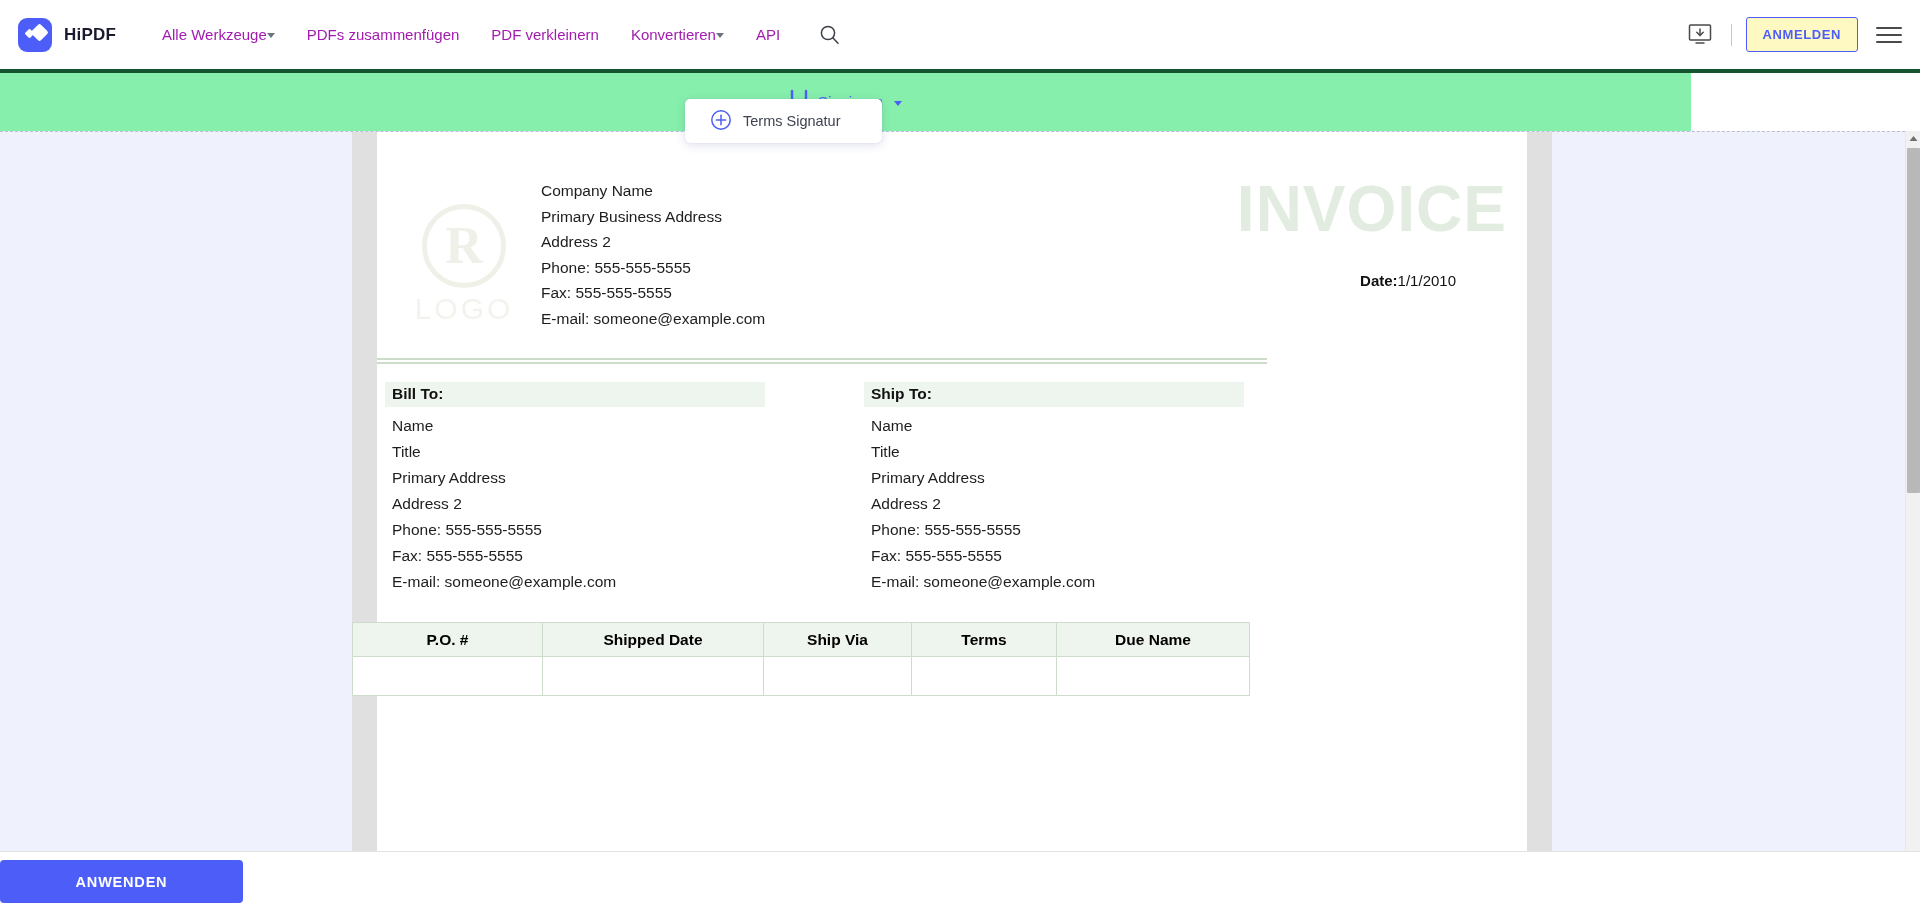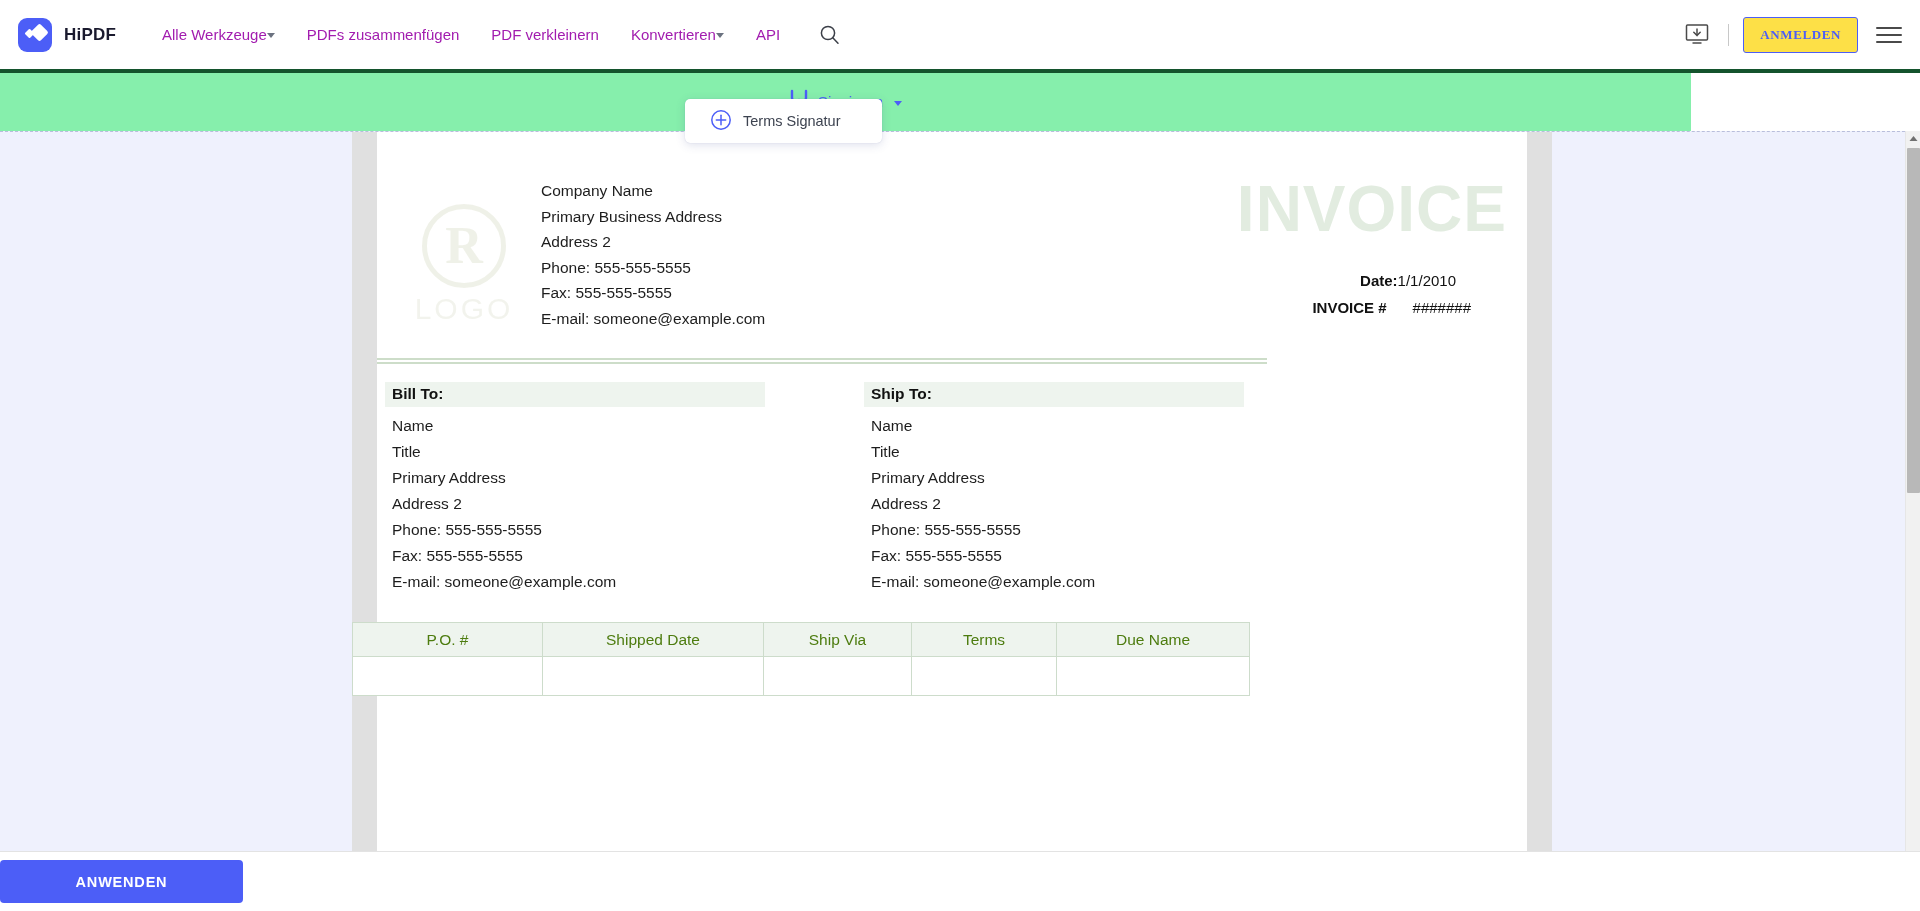--- a/index.html
+++ b/index.html
@@ -54,24 +54,24 @@
     margin-left: auto; display: flex; align-items: center; margin-right: 18px;
   }
   #download-icon {
     width: 34px; height: 30px; display: flex; align-items: center;
     justify-content: center; cursor: pointer;
   }
   .vdivider {
     width: 1px; height: 22px; background: #c8c8c8; margin: 0 14px;
   }
   #login-button {
-    border: 1px solid #4c5ef7; color: #4c5ef7; background: #fde047;
+    border: 1px solid #4c5ef7; color: #4c5ef7; background: #fef9c3;
     font-size: 13px; font-weight: bold; letter-spacing: .6px;
     padding: 9px 16px; border-radius: 3px; cursor: pointer;
-    font-family: Liberation Serif, serif;
+    font-family: Liberation Sans, sans-serif;
   }
   #hamburger {
     margin-left: 18px; width: 26px; cursor: pointer;
     display: flex; flex-direction: column; gap: 5px;
   }
   #hamburger span { display: block; height: 2px; background: #4a4a4a; border-radius: 1px; }
 
   
   #toolbar {
     position: absolute; left: 0; top: 73px; width: 1691px; height: 58px;
@@ -174,21 +174,21 @@
   .addr-lines {
     font-size: 15.5px; color: #1d1d1d; line-height: 26px;
     padding: 6px 7px 0 7px;
   }
   #inv-table {
     left: -25px; top: 490px; width: 897px;
     border-collapse: collapse; table-layout: fixed;
   }
   #inv-table th {
     background: #eef4ee; border: 1px solid #cddccb;
-    font-size: 15.5px; font-weight: normal; color: #4d7c0f;
+    font-size: 15.5px; font-weight: bold; color: #000000;
     height: 34px; text-align: center;
   }
   #inv-table td {
     border: 1px solid #cddccb; height: 39px; background: #ffffff;
   }
 
   
   #footer {
     position: absolute; left: 0; top: 851px; width: 1920px; height: 60px;
     background: #ffffff; border-top: 1px solid #e3e3e3;
@@ -317,23 +317,20 @@
       <div>Address 2</div>
       <div>Phone: 555-555-5555</div>
       <div>Fax: 555-555-5555</div>
       <div>E-mail: someone@example.com</div>
     </div>
 
     <div class="inv" id="invoice-word">INVOICE</div>
 
     <div class="inv" id="date-line">
       <b>Date:</b><span>1/1/2010</span>
-    </div>
-    <div class="inv" id="invoice-num-line">
-      <b>INVOICE #</b><span>#######</span>
     </div>
 
     <div class="inv" id="divider"></div>
 
     <div class="inv addr-col" id="bill-col">
       <div class="addr-title">Bill To:</div>
       <div class="addr-lines">
         <div>Name</div>
         <div>Title</div>
         <div>Primary Address</div>

